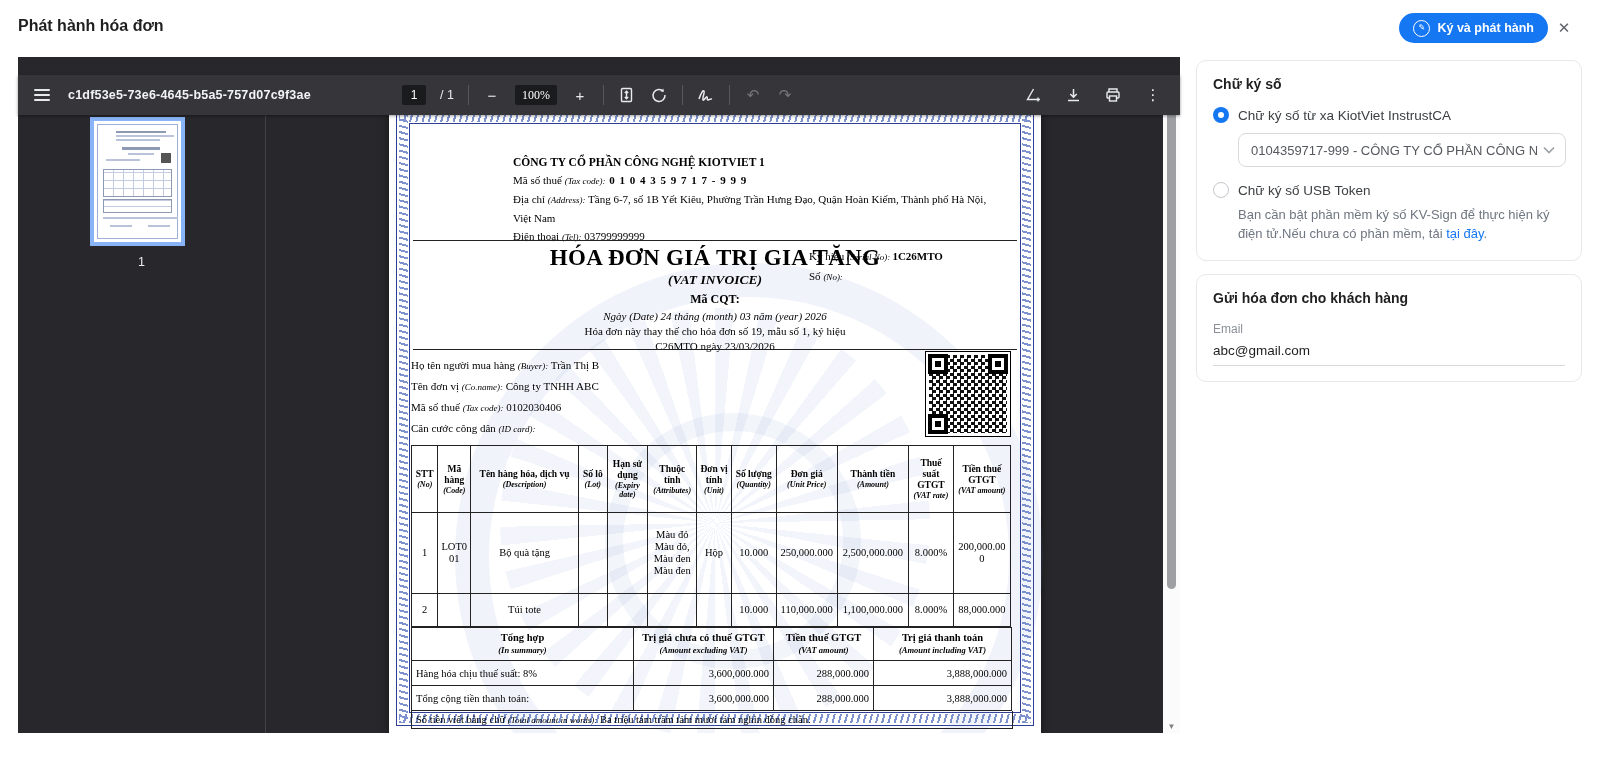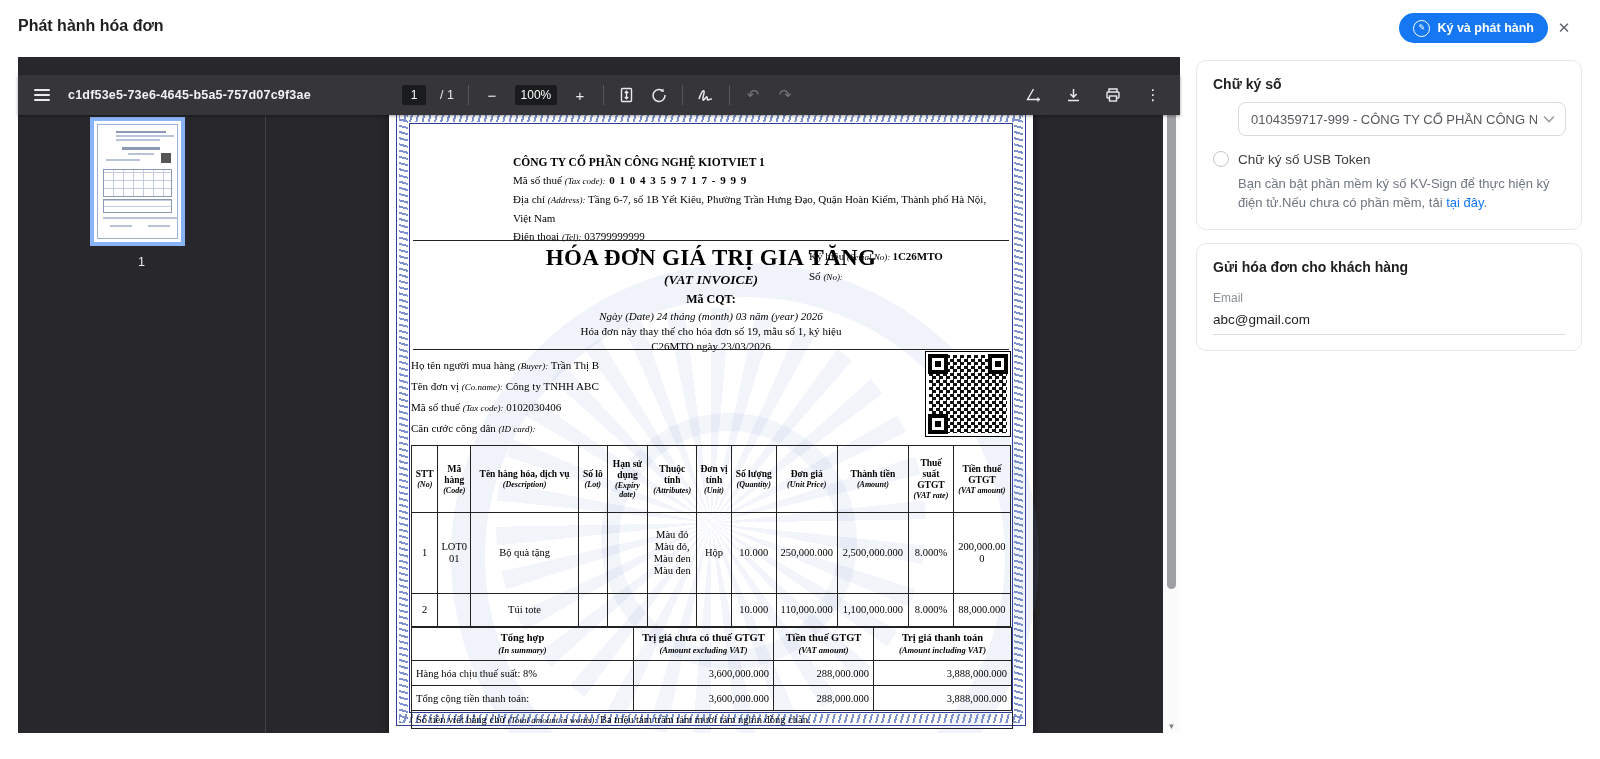--- a/index.html
+++ b/index.html
@@ -21,21 +21,21 @@
   .viewer{position:absolute;left:18px;top:57px;width:1162px;height:676px;background:#28282c;}
   .vtoolbar{position:absolute;left:0;top:0;right:0;height:40px;background:#36363a;display:flex;align-items:center;
             color:#e8eaed;box-shadow:0 1px 3px rgba(0,0,0,.4);z-index:5;margin-top:18px;}
   .vt-left{display:flex;align-items:center;gap:18px;padding-left:16px;flex:1;}
   .hamburger{width:16px;display:flex;flex-direction:column;gap:3px;cursor:pointer;}
   .hamburger i{height:2px;background:#e8eaed;border-radius:1px;}
   .vt-filename{font-size:12.5px;font-weight:bold;color:#f1f3f4;letter-spacing:.2px;}
   .vt-center{display:flex;align-items:center;gap:14px;}
   .pagebox,.zoombox{background:#191b1c;color:#fff;border-radius:2px;text-align:center;font-size:12px;}
   .pagebox{width:24px;height:20px;line-height:20px;}
-  .zoombox{width:42px;height:20px;line-height:20px;}
+  .zoombox{width:42px;height:20px;line-height:20px;font-family:Liberation Serif, serif;}
   .vt-sep{width:1px;height:20px;background:#56585c;}
   .vt-txt{font-size:12.5px;color:#e8eaed;}
   .vt-ic{width:18px;height:18px;display:flex;align-items:center;justify-content:center;cursor:pointer;
          color:#e8eaed;font-size:15px;}
   .vt-ic.disabled{color:#76787c;}
   .vt-right{flex:1;display:flex;align-items:center;justify-content:flex-end;gap:22px;padding-right:18px;}
   .vt-ic svg{display:block;}
 
   .vbody{position:absolute;left:0;top:40px;right:0;bottom:0;}
   
@@ -49,21 +49,21 @@
   .ttable{position:absolute;left:5px;right:5px;top:44px;height:26px;border:1px solid #8e9ab4;
           background:repeating-linear-gradient(90deg,transparent 0 9px,#c3cce0 9px 10px),
                      repeating-linear-gradient(0deg,transparent 0 7px,#c3cce0 7px 8px);}
   .tsum{position:absolute;left:5px;right:5px;top:74px;height:12px;border:1px solid #8e9ab4;
         background:repeating-linear-gradient(0deg,transparent 0 5px,#c3cce0 5px 6px);}
   .thumb-num{position:absolute;left:0;width:247px;top:158px;text-align:center;color:#e8eaed;font-size:12.5px;}
 
   
   .canvas{position:absolute;left:248px;top:0;right:17px;bottom:0;overflow:hidden;}
   .page{position:absolute;left:123px;top:6px;width:644px;height:630px;background:#fff;
-        font-family:"Liberation Serif","DejaVu Serif",serif;color:#000;box-shadow:0 2px 8px rgba(0,0,0,.5);}
+        font-family:"Liberation Serif","DejaVu Serif",serif;color:#000;box-shadow:0 2px 8px rgba(0,0,0,.5);padding-left:8px;}
 
   
   .pb-outer{position:absolute;inset:7px;border:1.5px solid #2f3f96;pointer-events:none;}
   .pb-strip{position:absolute;pointer-events:none;}
   .pb-top,.pb-bot{left:10px;right:10px;height:9px;
       background:repeating-linear-gradient(105deg,#7d92cf 0 2px,transparent 2px 6px);}
   .pb-top{top:10px;}.pb-bot{bottom:10px;}
   .pb-l,.pb-r{top:10px;bottom:10px;width:9px;
       background:repeating-linear-gradient(15deg,#7d92cf 0 2px,transparent 2px 6px);}
   .pb-l{left:10px;}.pb-r{right:10px;}
@@ -410,20 +410,24 @@
       <span class="vs-up">▲</span>
       <div class="vs-thumb"></div>
       <span class="vs-dn">▼</span>
     </div>
   </div>
 </div>
 
 <aside class="rpanel">
   <div class="card">
     <div class="card-title">Chữ ký số</div>
+    <div class="radio-row">
+      <span class="radio on"></span>
+      <span class="radio-label">Chữ ký số từ xa KiotViet InstrustCA</span>
+    </div>
     <div class="cert-select">
       <span class="cert-text">0104359717-999 - CÔNG TY CỔ PHẦN CÔNG NG...</span>
       <span class="chev">
         <svg width="12" height="8" viewBox="0 0 12 8" fill="none" stroke="#9aa0a6" stroke-width="1.6">
             <path d="M1 1.5 6 6.5 11 1.5"></path>
           </svg>
       </span>
     </div>
     <div class="radio-row">
       <span class="radio off"></span>

